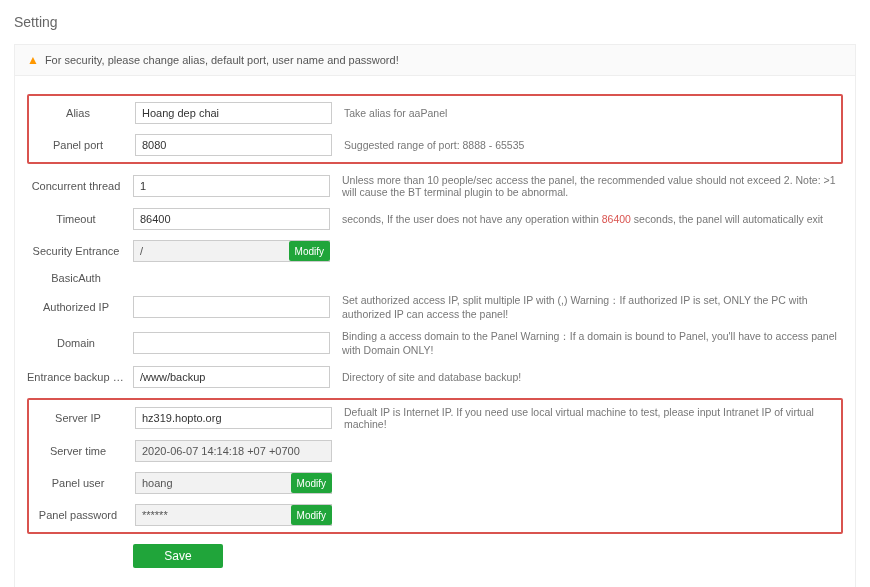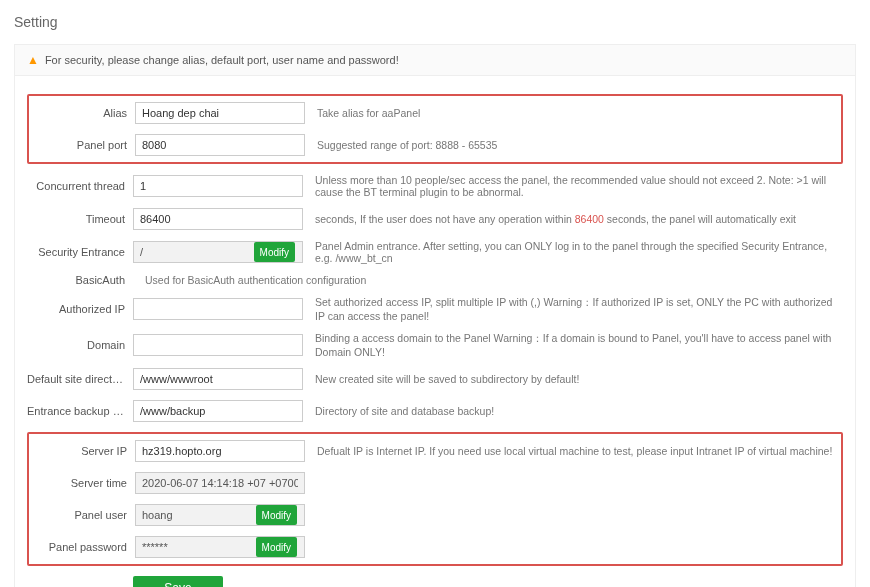--- a/index.html
+++ b/index.html
@@ -4,28 +4,28 @@
 <style>
   * { box-sizing: border-box; margin: 0; padding: 0; }
   body { font-family: Arial, sans-serif; font-size: 11px; color: #555; background: #fff; width: 870px; }
   .page-title { font-size: 14px; color: #666; margin: 14px 0 14px 14px; font-weight: normal; }
   .content { margin: 0 14px 14px; border: 1px solid #eee; padding: 0 0 20px 0; }
   .alert { background: #fafafa; border-bottom: 1px solid #eee; padding: 8px 12px; margin-bottom: 18px; display: flex; align-items: center; gap: 6px; }
   .alert-icon { color: #ff9800; font-size: 12px; }
   .alert-text { color: #555; font-size: 11px; }
   .rows { padding: 0 12px; }
   .row { display: flex; align-items: center; margin-bottom: 10px; }
-  .label { width: 106px; text-align: right; padding-right: 8px; color: #555; font-size: 11px; white-space: nowrap; overflow: hidden; text-overflow: ellipsis; }
-  .field { width: 170px; position: relative; display: flex; align-items: center; }
+  .label { width: 106px; text-align: center; padding-right: 8px; color: #555; font-size: 11px; white-space: nowrap; overflow: hidden; text-overflow: ellipsis; }
+  .field { width: 197px; position: relative; display: flex; align-items: center; }
   .input { width: 100%; height: 22px; border: 1px solid #ccc; padding: 2px 6px; font-size: 11px; color: #333; background: #fff; }
   .input.readonly { background: #f2f2f2; color: #555; }
   .help { margin-left: 12px; color: #777; font-size: 10.5px; flex: 1; }
   .help .highlight { color: #d9534f; }
   .btn { background: #20a53a; color: #fff; border: none; padding: 0 6px; height: 20px; font-size: 10px; cursor: pointer; border-radius: 2px; }
-  .btn-inline { position: absolute; right: 8px; top: 1px; height: 20px; }
+  .btn-inline { position: absolute; right: 0; top: 1px; height: 20px; }
   .btn-save { width: 90px; height: 24px; font-size: 12px; }
   .save-row { display: flex; align-items: center; margin-top: 8px; }
   .box-red { border: 2px solid #d9534f; border-radius: 2px; padding: 6px 0 2px 0; margin-bottom: 10px; }
   .box-red .row:last-child { margin-bottom: 4px; }
   .save-offset { width: 106px; }
 </style>
 </head>
 <body>
 
 <h1 class="page-title">Setting</h1>
@@ -73,51 +73,42 @@
         <span>seconds, If the user does not have any operation within </span><span class="highlight">86400</span><span> seconds, the panel will automatically exit</span>
       </div>
     </div>
 
     <div class="row">
       <div class="label">Security Entrance</div>
       <div class="field">
         <input class="input readonly" readonly="" value="/" style="">
         <button class="btn btn-inline">Modify</button>
       </div>
-      <div class="help">Panel Admin entrance. After setting, you can ONLY log in to the panel through the specified Security Entrance, e.g. /www_bt_cn</div>
     </div>
 
     <div class="row">
       <div class="label">BasicAuth</div>
-      <div class="help">Used for BasicAuth authentication configuration</div>
     </div>
 
     <div class="row">
       <div class="label">Authorized IP</div>
       <div class="field">
           <input class="input" value="" style="">
         </div>
       <div class="help">Set authorized access IP, split multiple IP with (,) Warning：If authorized IP is set, ONLY the PC with authorized IP can access the panel!</div>
     </div>
 
     <div class="row">
       <div class="label">Domain</div>
       <div class="field">
           <input class="input" value="" style="">
         </div>
       <div class="help">Binding a access domain to the Panel Warning：If a domain is bound to Panel, you'll have to access panel with Domain ONLY!</div>
     </div>
 
-    <div class="row">
-      <div class="label">Default site directory</div>
-      <div class="field">
-          <input class="input" value="/www/wwwroot" style="">
-        </div>
-      <div class="help">New created site will be saved to subdirectory by default!</div>
-    </div>
 
     <div class="row">
       <div class="label">Entrance backup dire...</div>
       <div class="field">
           <input class="input" value="/www/backup" style="">
         </div>
       <div class="help">Directory of site and database backup!</div>
     </div>
 
     <div class="box-red">

